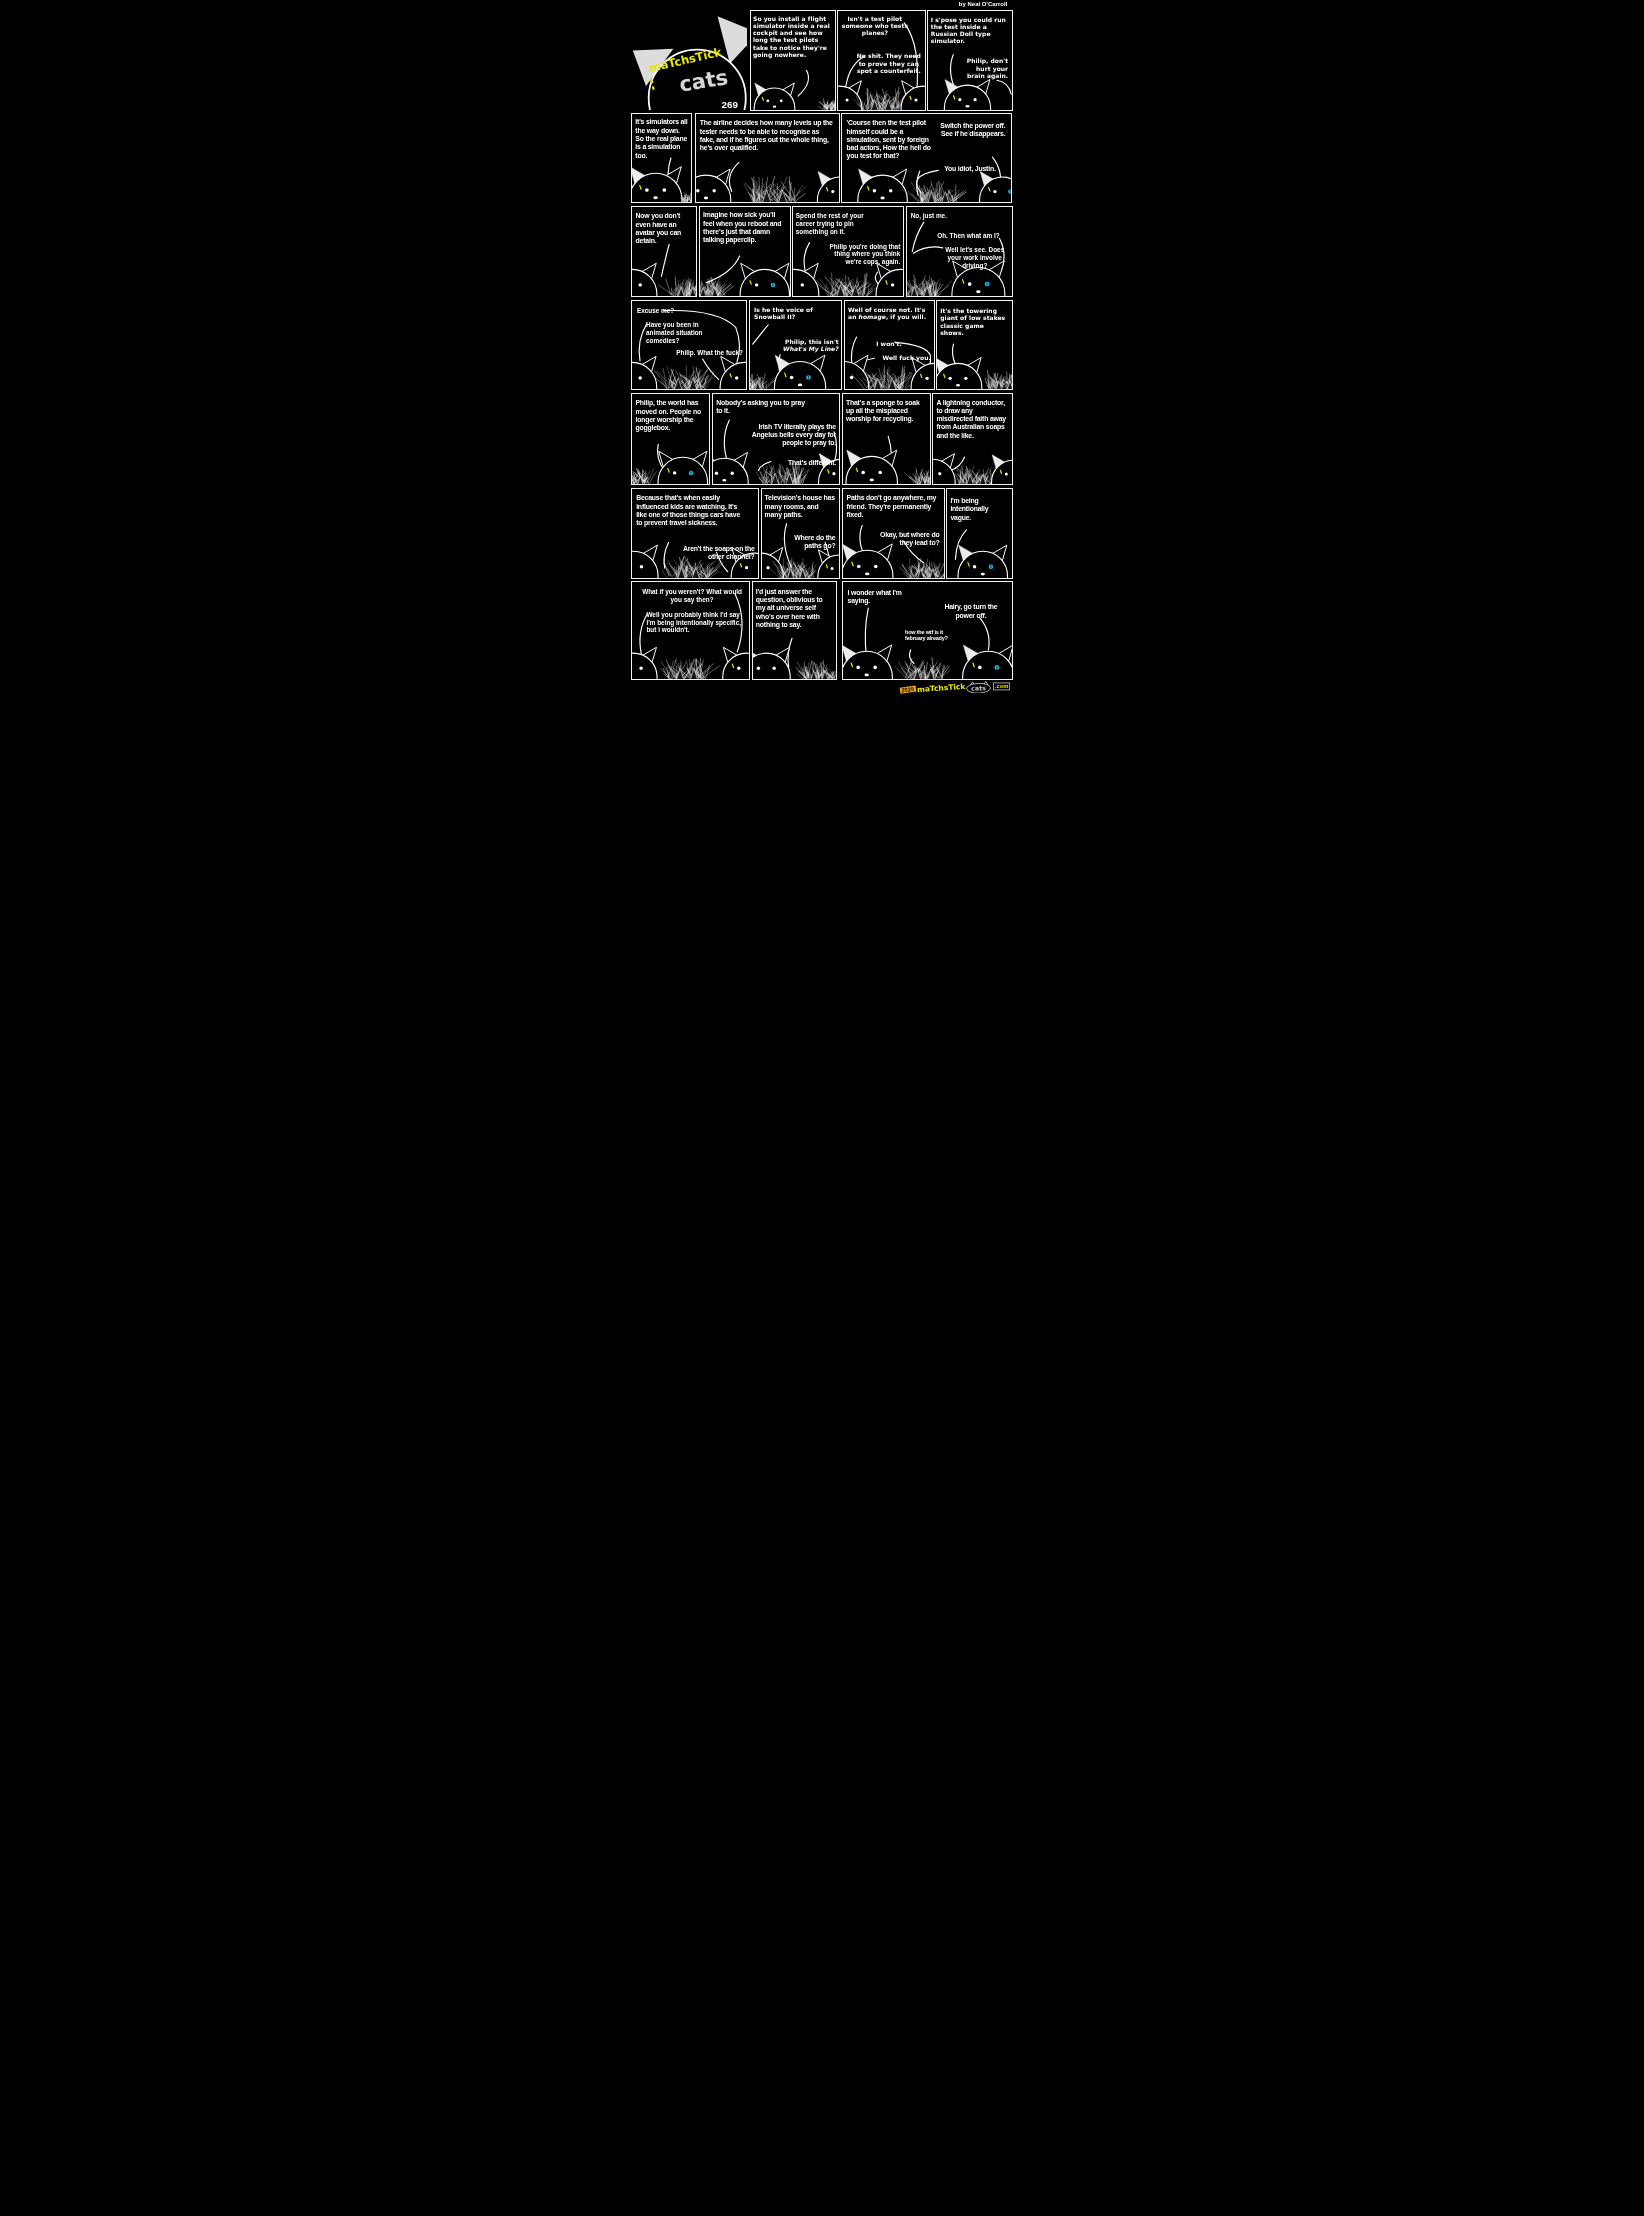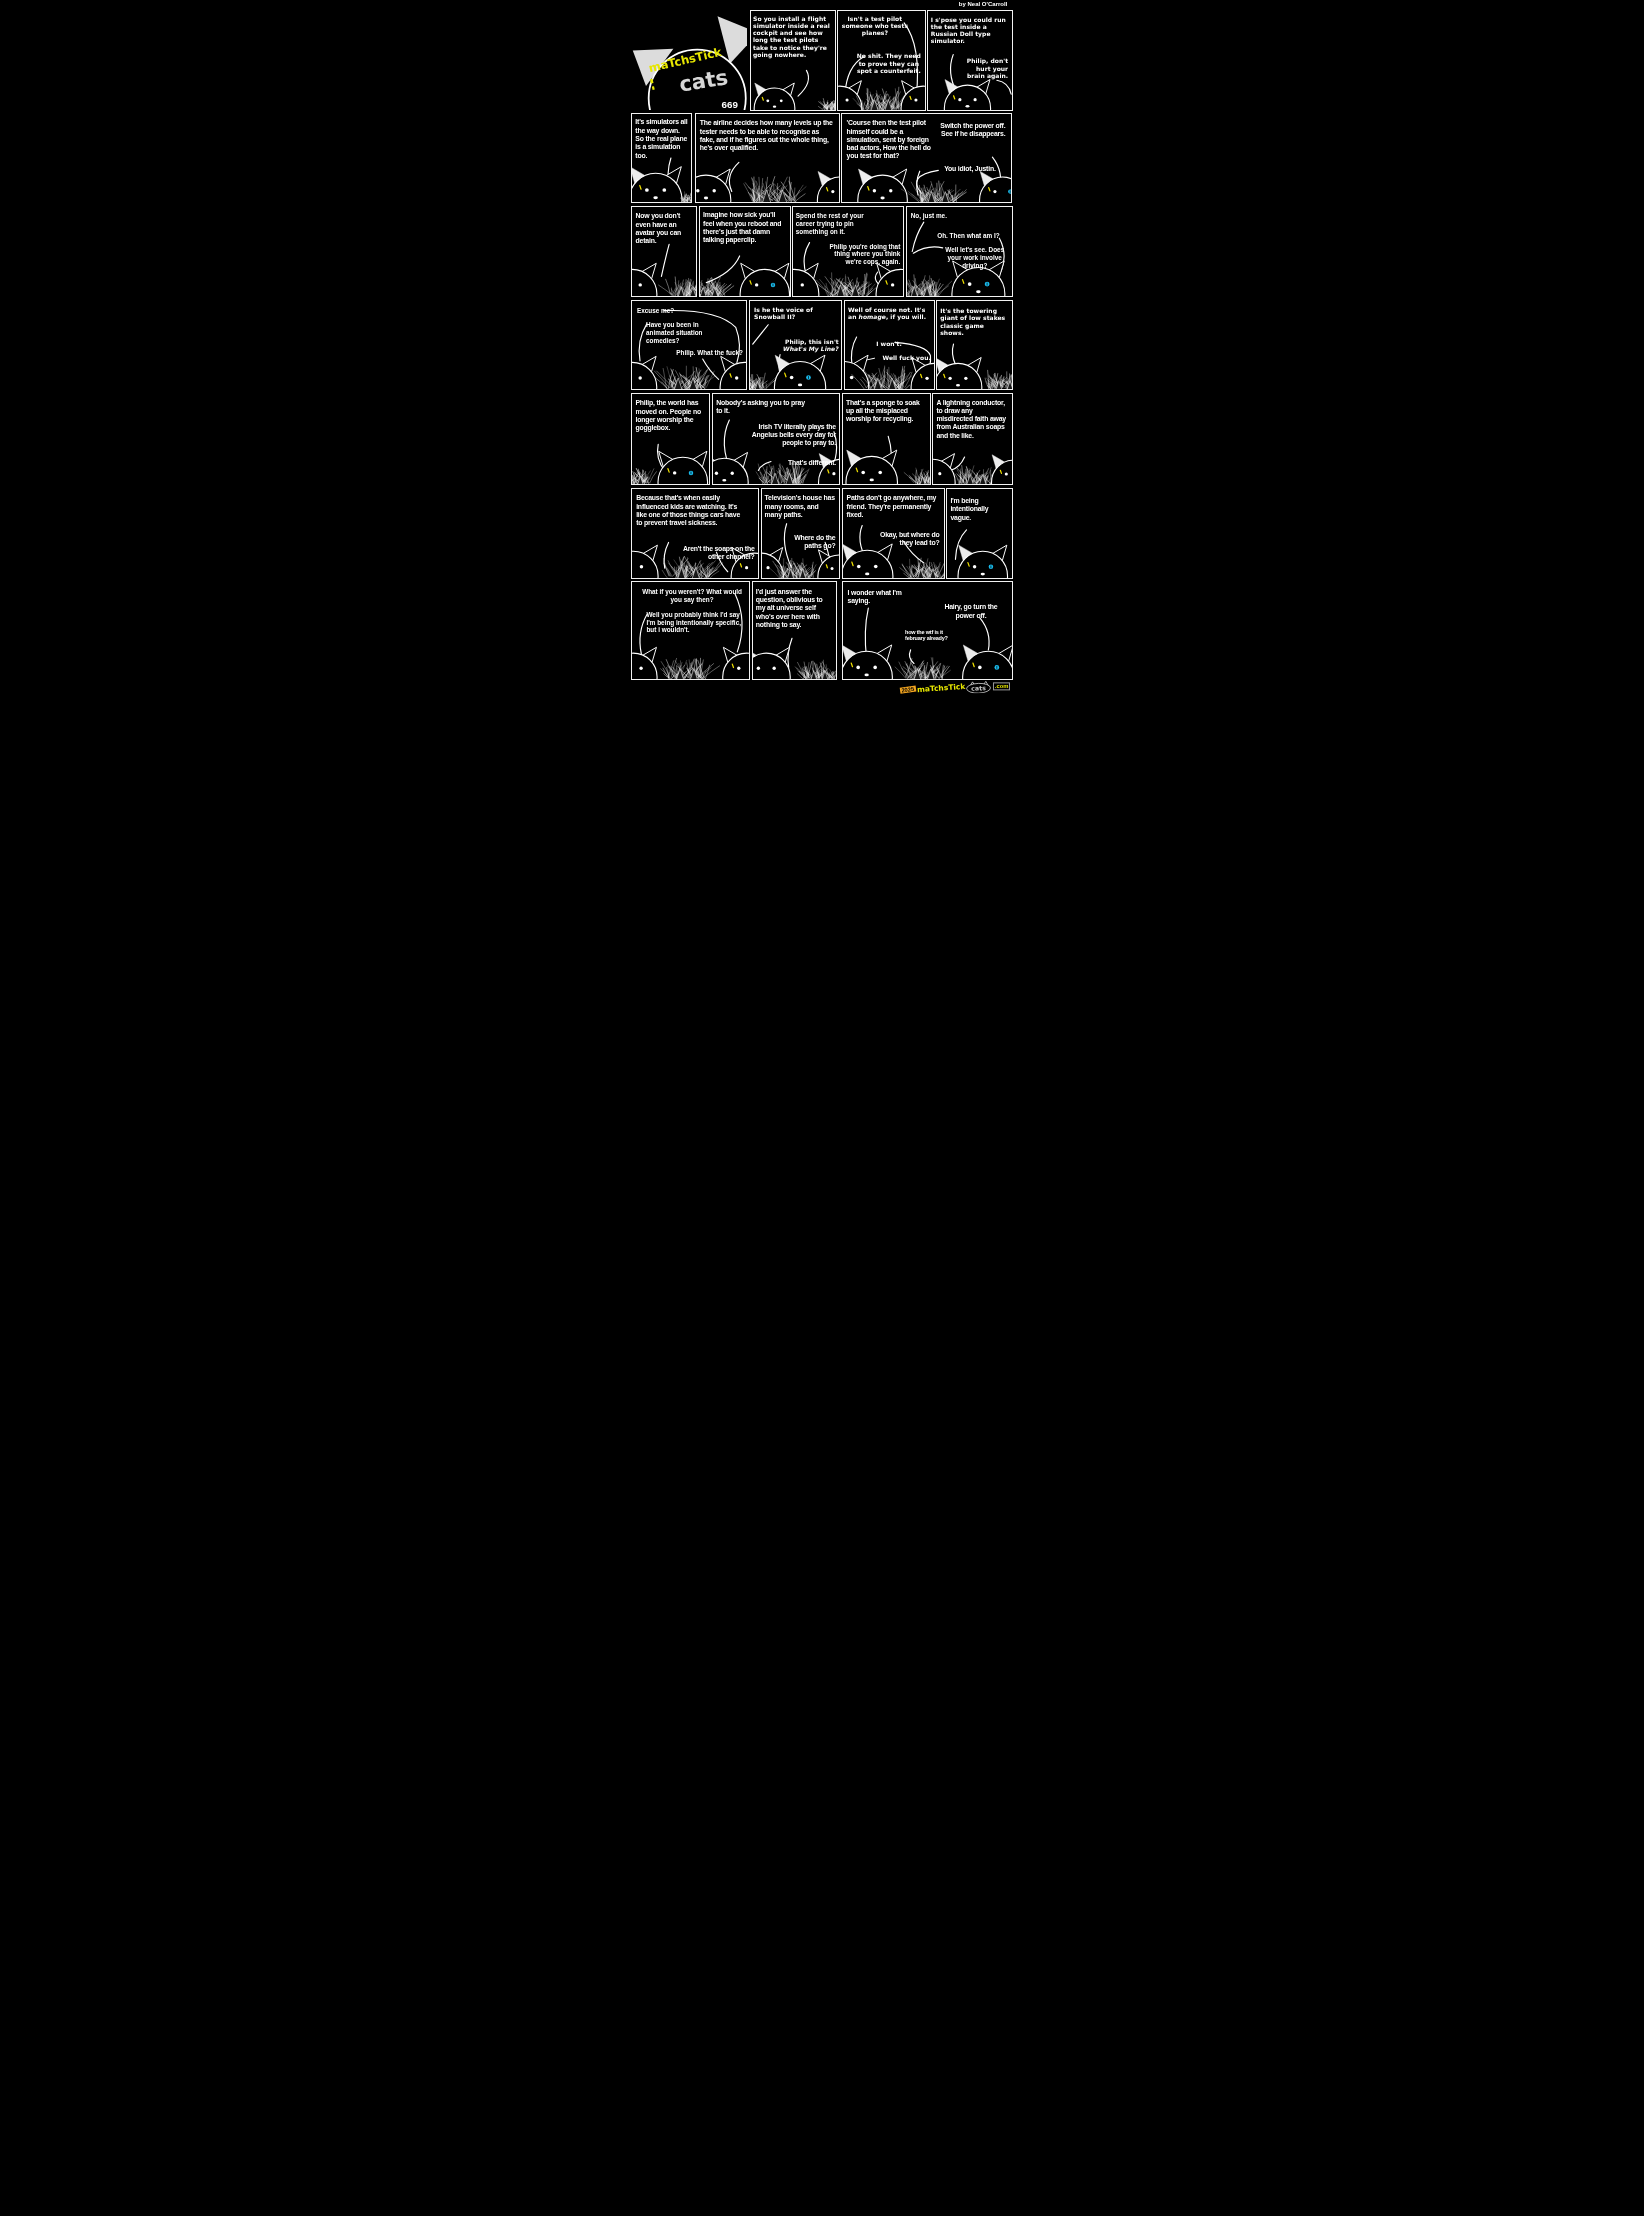--- a/index.html
+++ b/index.html
@@ -37,21 +37,21 @@
   <div class="logo-box">
     <svg viewBox="0 0 265 228">
       <polygon points="4,92 96,88 34,172" fill="#dcdcdc"></polygon>
       <polygon points="196,14 288,52 224,122" fill="#dcdcdc"></polygon>
       <circle cx="150" cy="200" r="110" fill="#000" stroke="#ffffff" stroke-width="4"></circle>
       <rect x="44" y="156" width="6" height="10" fill="#e6e600" transform="rotate(-12 47 161)"></rect>
       <rect x="48" y="173" width="5" height="8" fill="#e6e600" transform="rotate(-12 50 177)"></rect>
     </svg>
     <div class="logo-word1">maTchsTick</div>
     <div class="logo-word2">cats</div>
-    <div class="issue">669</div>
+    <div class="issue">269</div>
   </div>
 
   <div class="byline">by Neal O'Carroll</div>
 
   <div class="footer">
     <span class="f-year">2025</span>
     <span class="f-brand">maTchsTick</span>
     <svg width="25" height="11.5" viewBox="0 0 56 26">
       <polygon points="8,12 15,1 21,12" fill="#000" stroke="#fff" stroke-width="1.5"></polygon>
       <polygon points="37,12 45,1 51,12" fill="#000" stroke="#fff" stroke-width="1.5"></polygon>

